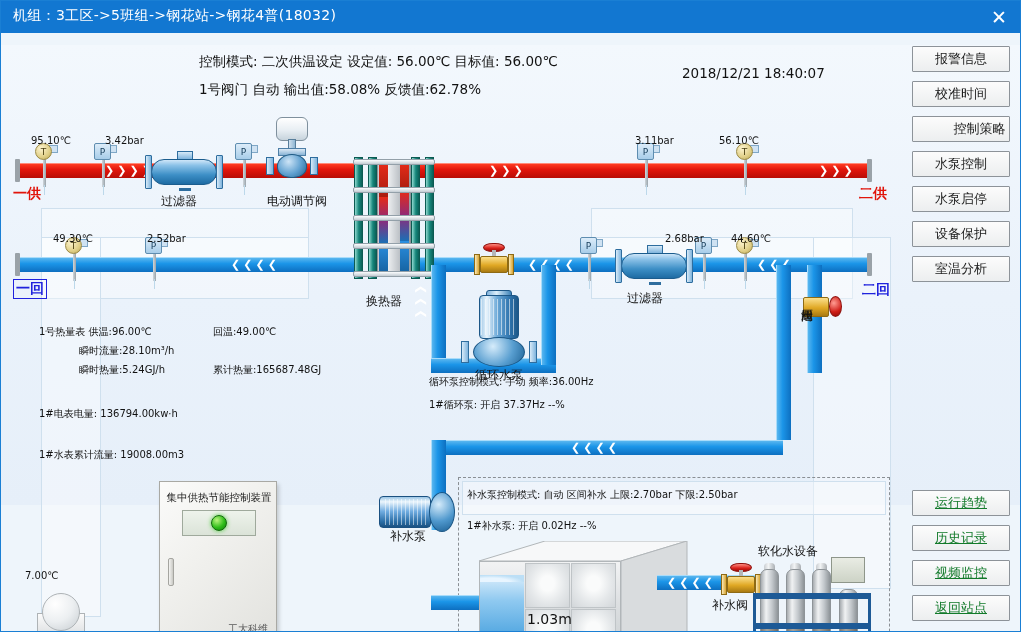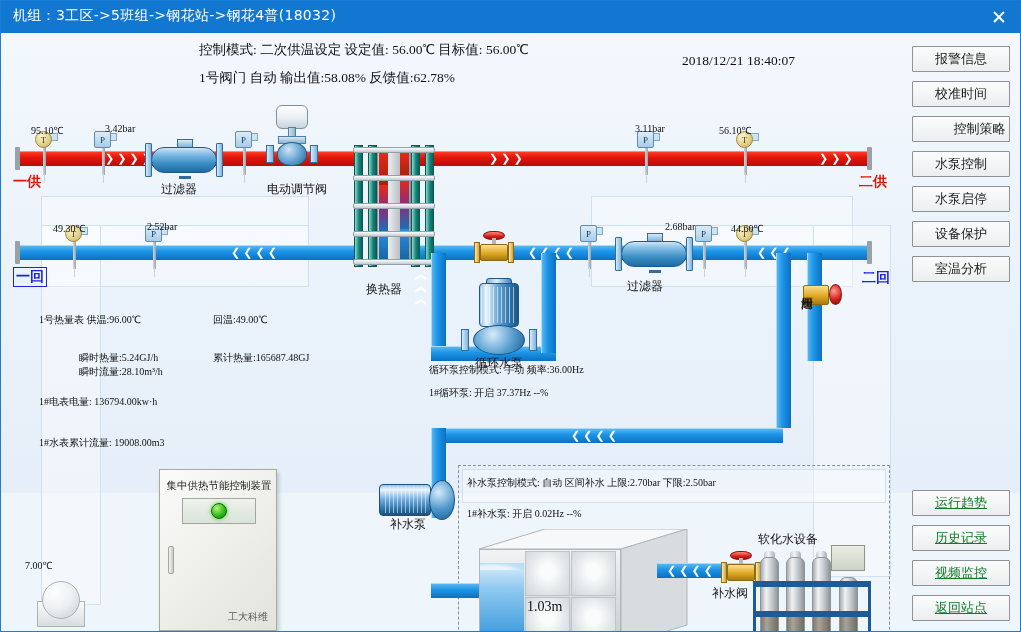--- a/index.html
+++ b/index.html
@@ -30,24 +30,23 @@
   }
   #titlebar .closebtn {
     position: absolute; right: 10px; top: 3px;
     width: 26px; height: 26px; line-height: 26px; text-align: center;
     font-size: 19px; font-family: "DejaVu Sans", sans-serif; color: #fff;
     cursor: pointer;
   }
 
   
   #canvas {
-    position: absolute; left: 0; top: 32px;
+    position: absolute; left: 0; top: 44px;
     width: 1021px; height: 460px;
     background: linear-gradient(180deg,#f3f8fd 0%, #eaf2fb 55%, #e6eff9 100%);
-    font-family: Liberation Serif, serif;
   }
   .abs { position: absolute; }
   .txt { font-size: 12px; color: #111; white-space: nowrap; }
   .txt13 { font-size: 10px; color: #111; white-space: nowrap; }
   .txt14 { font-size: 13.5px; color: #111; white-space: nowrap; }
 
   
   #hdr1 { left: 198px; top: 8px; font-size: 13.5px; }
   #hdr2 { left: 198px; top: 36px; font-size: 13.5px; }
   #clock { left: 681px; top: 20px; font-size: 13.5px; }
@@ -483,21 +482,21 @@
       <div class="stem"></div>
       <div class="flag"></div>
       <div class="head">T</div>
       <div class="lead"></div>
     </div>
     <div class="abs txt13" style="left:664px; top:188px;">2.68bar</div>
     <div class="abs txt13" style="left:730px; top:188px;">44.60℃</div>
 
     <div class="abs txt13" style="left:38px; top:280px;">1号热量表  供温:96.00℃</div>
     <div class="abs txt13" style="left:212px; top:280px;">回温:49.00℃</div>
-    <div class="abs txt13" style="left:78px; top:299px;margin-top:33px;">瞬时流量:28.10m³/h</div>
+    <div class="abs txt13" style="left:78px; top:299px;">瞬时流量:28.10m³/h</div>
     <div class="abs txt13" style="left:78px; top:318px;">瞬时热量:5.24GJ/h</div>
     <div class="abs txt13" style="left:212px; top:318px;">累计热量:165687.48GJ</div>
     <div class="abs txt13" style="left:38px; top:362px;">1#电表电量:  136794.00kw·h</div>
     <div class="abs txt13" style="left:38px; top:403px;">1#水表累计流量:   19008.00m3</div>
 
     <div class="abs txt13" style="left:428px; top:330px;">循环泵控制模式: 手动  频率:36.00Hz</div>
     <div class="abs txt13" style="left:428px; top:353px;">1#循环泵:   开启 37.37Hz --%</div>
 
     <div class="dashbox" style="left:457px; top:432px; width:432px; height:190px;"></div>
     <div class="abs panelbox" style="left:461px; top:436px; width:424px; height:34px;"></div>

